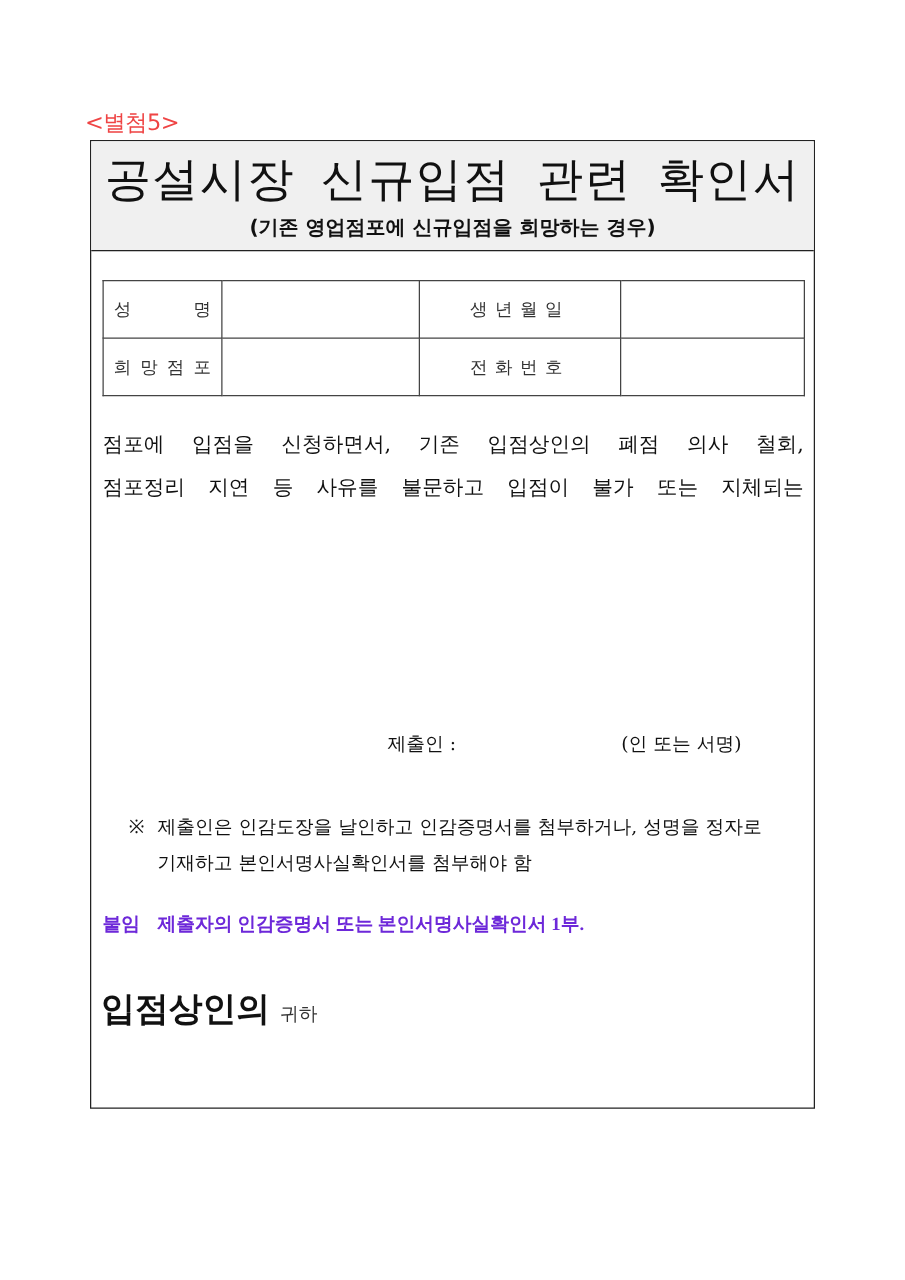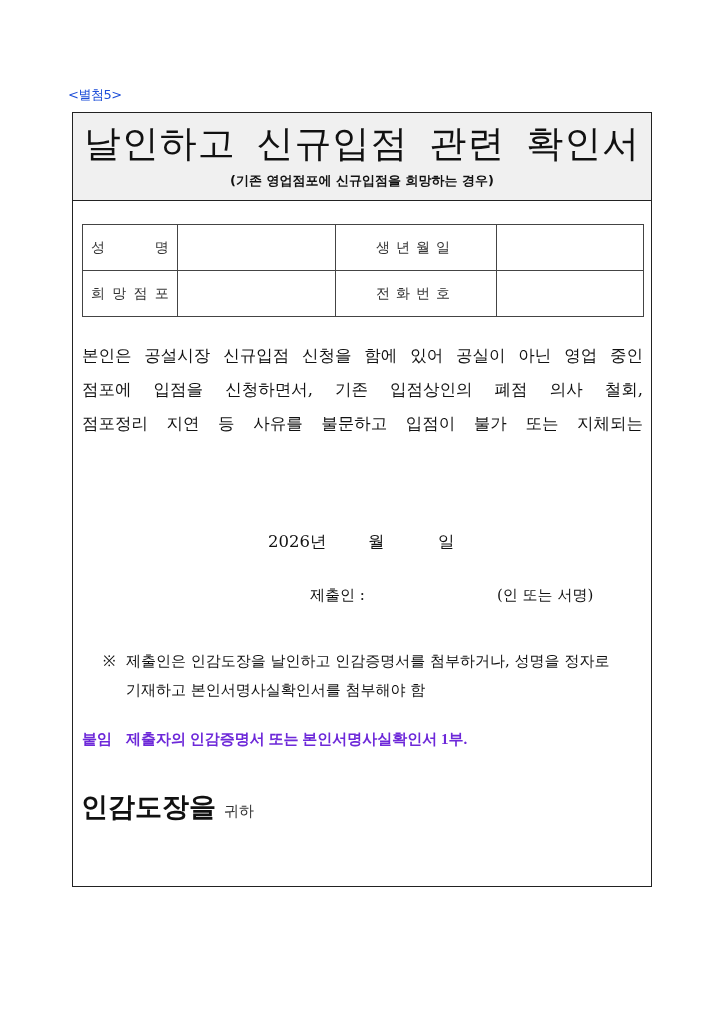--- a/index.html
+++ b/index.html
@@ -13,22 +13,22 @@
       position: relative;
       overflow: hidden;
       color: #111;
       font-family: "DejaVu Serif", "Liberation Serif", serif;
     }
     .attach-label {
       position: absolute;
       left: 68px;
       top: 86px;
       font-family: "DejaVu Sans", "Liberation Sans", sans-serif;
-      font-size: 13px;
-      color: #1d4ed8;
+      font-size: 18px;
+      color: #ef4444;
       letter-spacing: -0.5px;
     }
     .frame {
       position: absolute;
       left: 72px;
       top: 112px;
       width: 578px;
       height: 773px;
       border: 1.5px solid #222;
       box-sizing: content-box;
@@ -53,21 +53,21 @@
       letter-spacing: 1px;
       word-spacing: 8px;
       color: #111;
       white-space: nowrap;
     }
     .subtitle {
       position: absolute;
       left: 0;
       right: 0;
       top: 59px;
-      font-size: 13px;
+      font-size: 16px;
       font-weight: bold;
       color: #111;
       white-space: nowrap;
     }
     table.info {
       position: absolute;
       left: 9px;
       top: 111px;
       width: 562px;
       border-collapse: collapse;
@@ -200,21 +200,21 @@
     }
   </style>
 </head>
 <body>
 
 <div class="attach-label">&lt;별첨5&gt;</div>
 
 <div class="frame">
 
   <div class="header">
-    <div class="title">날인하고 신규입점 관련 확인서</div>
+    <div class="title">공설시장 신규입점 관련 확인서</div>
     <div class="subtitle">(기존 영업점포에 신규입점을 희망하는 경우)</div>
   </div>
 
   <table class="info">
     <tbody>
         <tr>
       <td class="lbl-left">
         <div class="spread">
           <span>성</span>
           <span>명</span>
@@ -234,41 +234,37 @@
         </div>
       </td>
       <td class="val-1"></td>
       <td class="lbl-right">전화번호</td>
       <td class="val-2"></td>
     </tr>
   </tbody>
     </table>
 
   <div class="body-text">
-    <span class="line">본인은 공설시장 신규입점 신청을 함에 있어 공실이 아닌 영업 중인</span>
     <span class="line">점포에 입점을 신청하면서, 기존 입점상인의 폐점 의사 철회,</span>
     <span class="line">점포정리 지연 등 사유를 불문하고 입점이 불가 또는 지체되는</span>
   </div>
 
-  <div class="date-row">
-    <span class="date-year">2026년</span><span class="date-month">월</span><span class="date-day">일</span>
-  </div>
 
   <div class="submitter-row">
     <span class="submitter-label">제출인 :</span>
     <span class="submitter-sign">(인 또는 서명)</span>
   </div>
 
   <div class="note">
     <span class="note-mark">※</span>
     <span class="note-line">제출인은 인감도장을 날인하고 인감증명서를 첨부하거나, 성명을 정자로</span>
     <span class="note-line">기재하고 본인서명사실확인서를 첨부해야 함</span>
   </div>
 
   <div class="attachment">
     <span class="attach-key">붙임</span><span>제출자의 인감증명서 또는 본인서명사실확인서 1부.</span>
   </div>
 
   <div class="addressee">
-    <span class="addressee-main">인감도장을</span><span class="addressee-suffix">귀하</span>
+    <span class="addressee-main">입점상인의</span><span class="addressee-suffix">귀하</span>
   </div>
 
 </div>
 
 </body></html>

